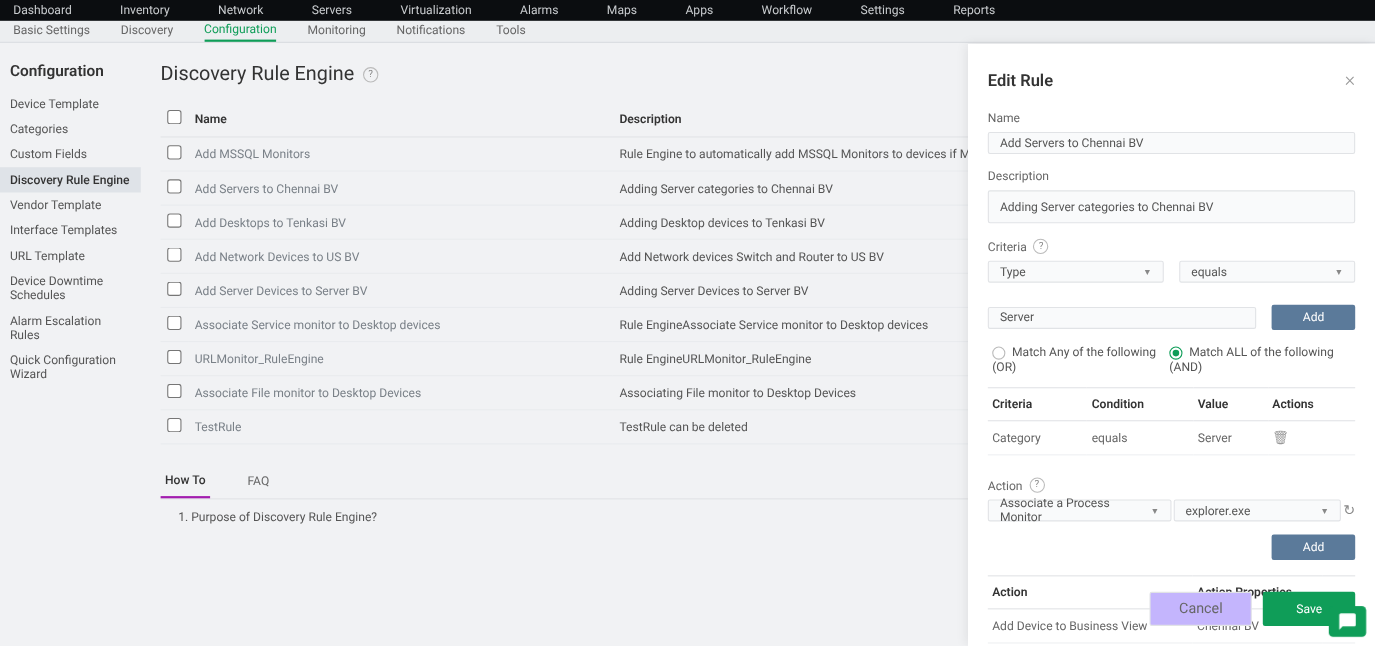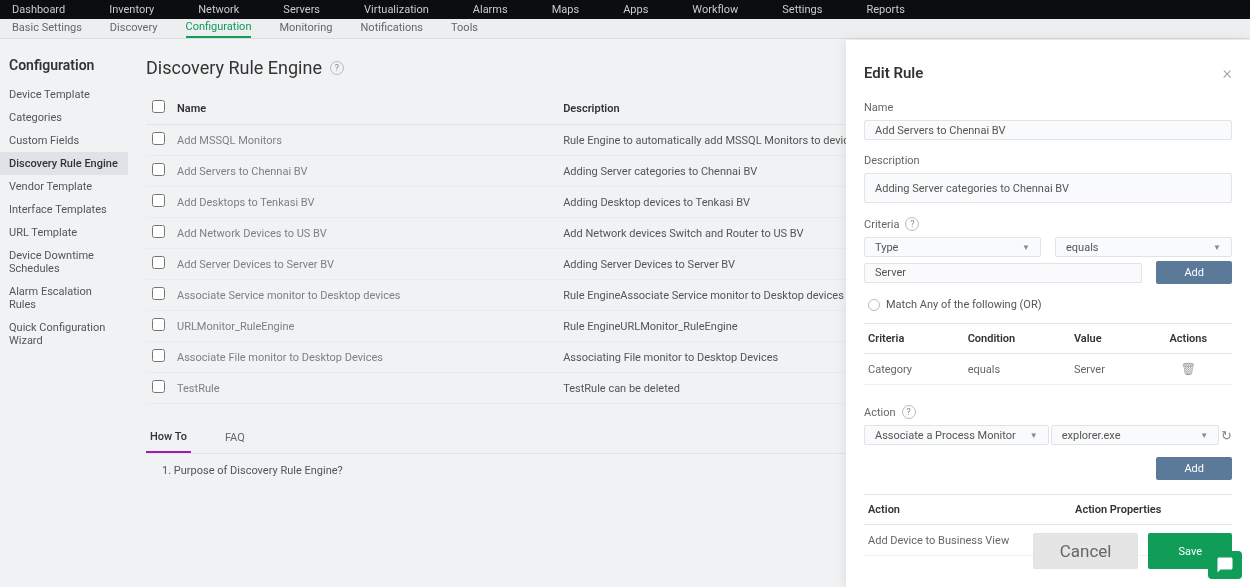--- a/index.html
+++ b/index.html
@@ -33,56 +33,56 @@
   input[type=checkbox] { cursor: pointer; }
 
   
   .lower-tabs { display: flex; gap: 30px; margin-top: 18px; border-bottom: 1px solid #e1e3e6; align-items: center; }
   .lower-tabs a { font-size: 11px; color: #666; padding: 8px 4px; text-decoration: none; cursor: pointer; }
   .lower-tabs a.active { color: #333; border-bottom: 2px solid #a21caf; font-weight: 500; }
   .minus-btn { margin-left: auto; width: 18px; height: 18px; background: #cc3b2f; color: #fff; display: flex; align-items: center; justify-content: center; cursor: pointer; font-size: 12px; margin-bottom: 4px; }
   .faq-item { font-size: 11px; color: #555; padding: 10px 0 0 16px; }
 
   
-  .panel { position: absolute; top: 40px; right: 0; width: 404px; height: calc(100% - 40px); background: #fff; box-shadow: -2px 0 10px rgba(0,0,0,0.08); padding: 22px 18px; overflow-y: auto; }
+  .panel { position: absolute; top: 40px; right: 0; width: 370px; height: calc(100% - 40px); background: #fff; box-shadow: -2px 0 10px rgba(0,0,0,0.08); padding: 22px 18px; overflow-y: auto; }
   .panel-header { display: flex; justify-content: space-between; align-items: center; margin-bottom: 18px; }
   .panel-header h2 { font-size: 15px; font-weight: 600; color: #333; }
   .close-x { font-size: 18px; color: #999; cursor: pointer; font-weight: 300; }
   .field-label { font-size: 11px; color: #666; margin-bottom: 6px; display: flex; align-items: center; gap: 6px; }
   .text-input, .select-input { width: 100%; border: 1px solid #e1e3e6; background: #f9fafb; padding: 7px 10px; font-size: 11px; color: #555; border-radius: 2px; margin-bottom: 14px; }
   .text-input { height: 20px; line-height: 6px; }
   .desc-input { height: 30px; }
   .select-input { display: flex; justify-content: space-between; align-items: center; cursor: pointer; height: 20px; margin-bottom: 0; }
   .caret { font-size: 8px; color: #888; }
 
-  .crit-row { display: flex; gap: 14px; margin-bottom: 4px; }
+  .crit-row { display: flex; gap: 14px; margin-bottom: 20px; }
   .crit-row .select-input { flex: 1; }
   .crit-row2 { display: flex; gap: 14px; margin-bottom: 14px; align-items: center; }
   .crit-row2 .text-input { flex: 1; margin-bottom: 0; height: 20px; }
   .add-btn { background: #5b7a9a; color: #fff; border: none; padding: 5px 28px; font-size: 11px; cursor: pointer; border-radius: 2px; }
 
   .match-row { display: flex; align-items: center; font-size: 11px; color: #555; margin-bottom: 12px; padding-left: 4px; }
   .radio-dot { width: 12px; height: 12px; border-radius: 50%; border: 1px solid #bbb; display: inline-block; margin-right: 6px; vertical-align: middle; cursor: pointer; position: relative; }
   .radio-dot.filled::after { content: ''; width: 6px; height: 6px; background: #0f9d58; border-radius: 50%; position: absolute; top: 2px; left: 2px; }
   .radio-dot.filled { border-color: #0f9d58; }
 
   .crit-table { width: 100%; border-collapse: collapse; margin-bottom: 20px; }
   .crit-table th { text-align: left; font-size: 11px; font-weight: 600; color: #333; padding: 8px 4px; border-top: 1px solid #e1e3e6; border-bottom: 1px solid #e1e3e6; }
   .crit-table td { font-size: 11px; color: #666; padding: 8px 4px; border-bottom: 1px solid #eef0f2; }
-  .crit-table th:last-child, .crit-table td:last-child { text-align: center; }
+  .crit-table th:last-child, .crit-table td:last-child { text-align: left; }
   .trash { color: #999; cursor: pointer; font-size: 12px; }
 
   .action-row { display: flex; gap: 2px; align-items: center; margin-bottom: 12px; }
   .action-row .select-input { flex: 1; }
   .refresh-icon { color: #888; cursor: pointer; font-size: 13px; }
 
   .add-right { text-align: right; margin-bottom: 14px; }
 
   .footer-btns { position: absolute; bottom: 18px; right: 18px; display: flex; gap: 10px; }
-  .btn-cancel { background: #e5e5e5; color: #666; border: 1px solid #e1e3e6; padding: 7px 26px; font-size: 17px; cursor: pointer; border-radius: 2px; }
+  .btn-cancel { background: #c4b5fd; color: #666; border: 1px solid #e1e3e6; padding: 7px 26px; font-size: 13px; cursor: pointer; border-radius: 2px; }
   .btn-save { background: #0f9d58; color: #fff; border: none; padding: 7px 30px; font-size: 11px; cursor: pointer; border-radius: 2px; }
 
   .chat-bubble { position: absolute; bottom: 8px; right: 8px; width: 34px; height: 28px; background: #0f9d58; border-radius: 4px; display: flex; align-items: center; justify-content: center; cursor: pointer; }
   .chat-bubble svg { fill: #fff; width: 18px; height: 18px; }
 </style>
 </head>
 <body>
 
 <div class="topnav">
   <a>Dashboard</a>
@@ -221,20 +221,21 @@
         <span class="caret">▼</span>
     </div>
   </div>
   <div class="crit-row2">
     <input class="text-input" value="Server" style="">
     <button class="add-btn">Add</button>
   </div>
 
   <div class="match-row">
     <label><span class="radio-dot"></span><span>Match Any of the following (OR)</span></label>
+    <label><span class="radio-dot filled"></span><span>Match ALL of the following (AND)</span></label>
   </div>
 
   <table class="crit-table">
     <thead>
         <tr>
       <th>Criteria</th>
       <th>Condition</th>
       <th>Value</th>
       <th>Actions</th>
     </tr>

